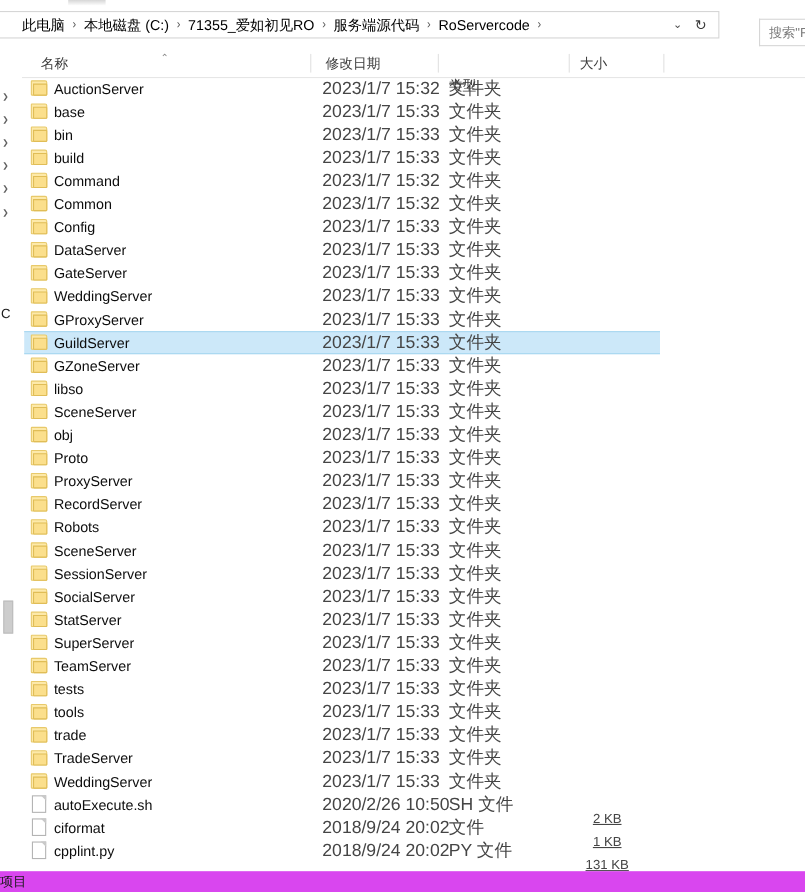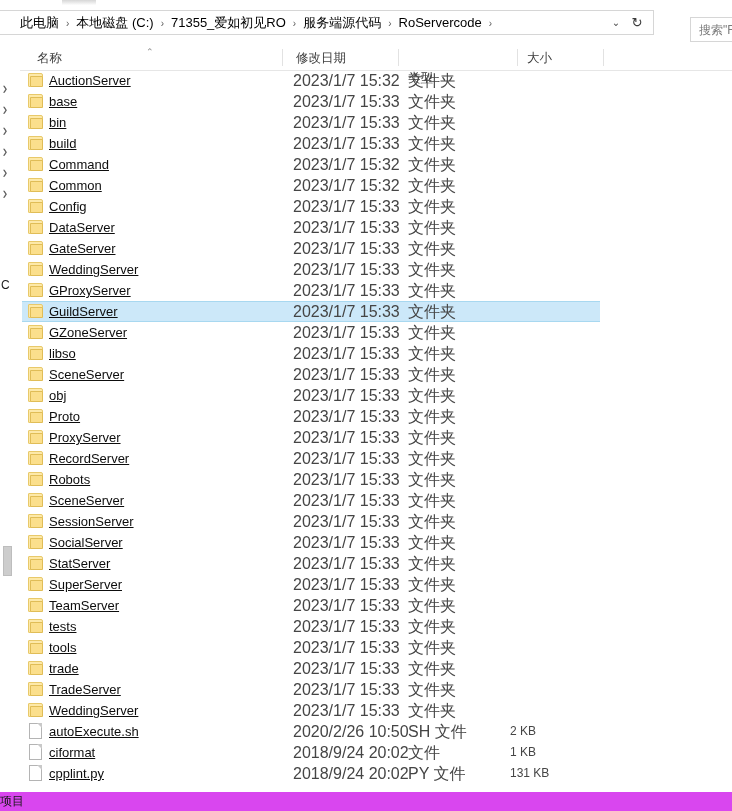--- a/index.html
+++ b/index.html
@@ -218,47 +218,47 @@
     border-left: 5px solid transparent;
     border-top: 5px solid #c9c9c9;
   }
   .cell-name {
     position: absolute;
     left: 49px; top: 2px;
     font-size: 13px;
     color: #0d0d0d;
     white-space: nowrap;
     line-height: 17px;
-    text-decoration: underline;
   }
   .cell-date {
     position: absolute;
     left: 293px; top: 3px;
     font-size: 16px;
     color: #454545;
     white-space: nowrap;
     line-height: 15px;
   }
   .cell-type {
     position: absolute;
     left: 408px; top: 3px;
     font-size: 16px;
     color: #454545;
     white-space: nowrap;
     line-height: 15px;
   }
   .cell-size {
     position: absolute;
-    left: 510px; top: 3px;
+    left: 510px; top: 16px;
     width: 84px;
-    text-align: left;
+    text-align: center;
     font-size: 12px;
     color: #454545;
     white-space: nowrap;
     line-height: 15px;
+    text-decoration: underline;
   }
 
   
   .statusbar {
     position: absolute;
     left: 0; top: 792px;
     width: 732px; height: 19px;
     background: #d946ef;
   }
   .statusbar .txt {

